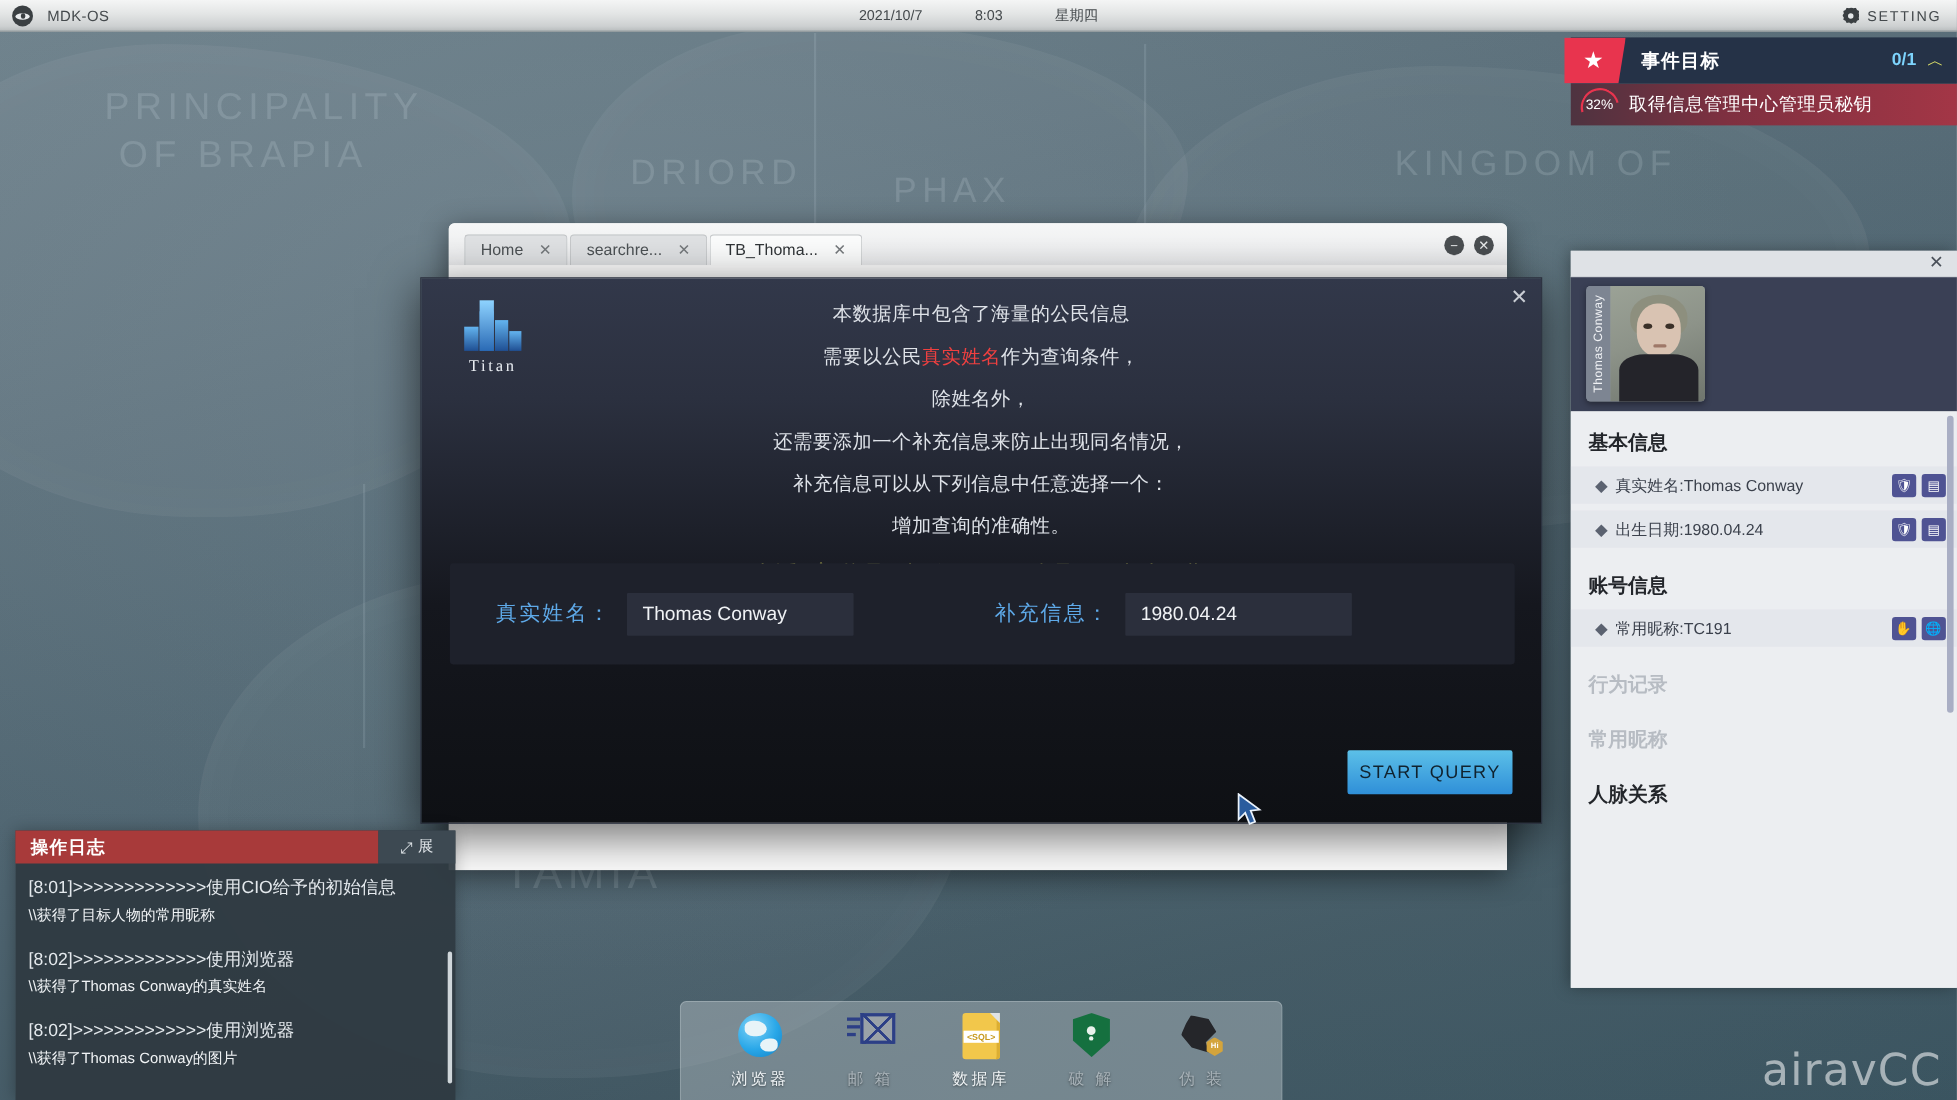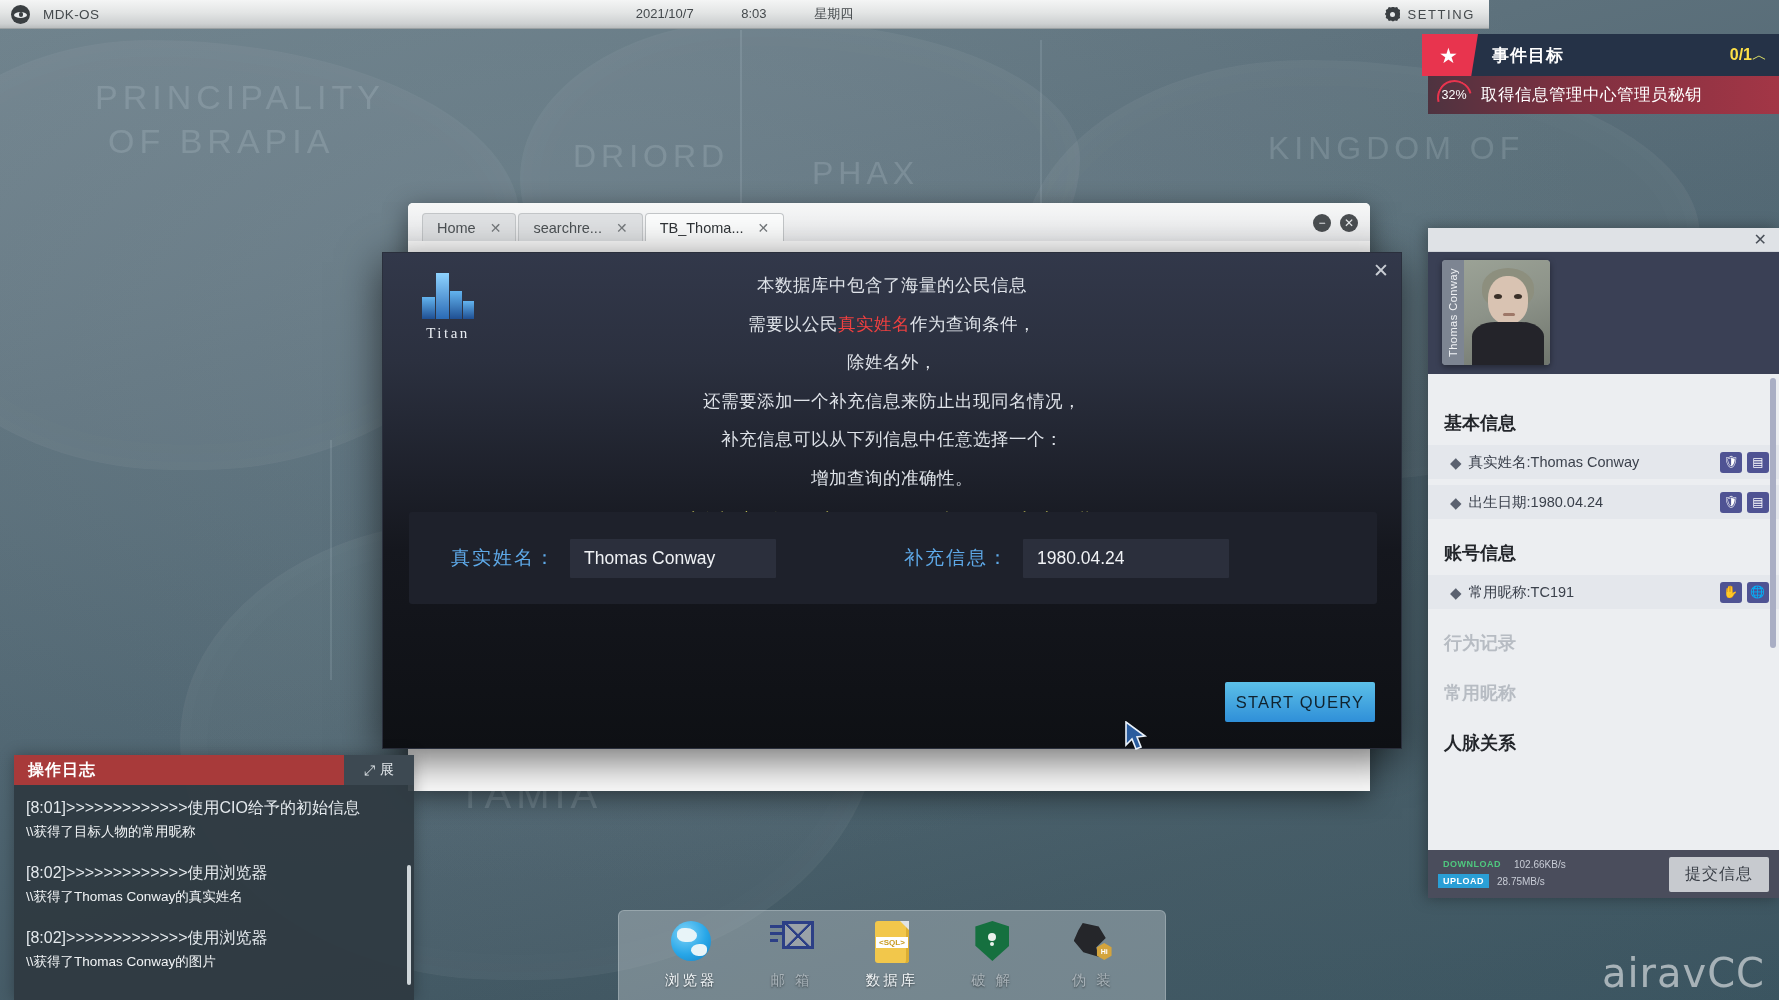--- a/index.html
+++ b/index.html
@@ -20,21 +20,21 @@
     background: rgba(255,255,255,0.035); box-shadow: inset 0 0 60px rgba(255,255,255,0.04); }
   .mapline { position: absolute; background: rgba(225,238,245,0.12); }
   .maplabel {
     position: absolute; color: rgba(226,238,245,0.16);
     font-size: 34px; letter-spacing: 5px; font-weight: 400; white-space: nowrap;
     text-transform: uppercase;
   }
 
   
   #topbar {
-    position: absolute; top: 0; left: 0; width: 1489px; height: 29px;
+    position: absolute; top: 0; left: 0; width: 1779px; height: 29px;
     background: linear-gradient(180deg, #f4f5f5 0%, #e3e5e5 45%, #cdd0d1 85%, #b9bdbe 100%);
     display: flex; align-items: center; z-index: 90;
     border-bottom: 1px solid #9aa0a2;
   }
   .tb-logo {
     width: 19px; height: 19px; border-radius: 50%; margin-left: 11px;
     background: #3a3f42; position: relative; flex: none;
   }
   .tb-logo::before {
     content: ""; position: absolute; left: 3px; top: 7px; width: 13px; height: 6px;
@@ -62,21 +62,21 @@
   #objective { position: absolute; right: 0; top: 34px; width: 351px; z-index: 70; }
   #obj-head { position: relative; height: 42px; background: #253247;
     display: flex; align-items: center; }
   #obj-star {
     position: absolute; left: -6px; top: 0; width: 56px; height: 42px;
     background: #e8344e; clip-path: polygon(0 0, 100% 0, 88% 100%, 0% 100%);
     display: flex; align-items: center; justify-content: center;
   }
   .star-glyph { color: #fff; font-size: 21px; line-height: 1; margin-left:-3px;}
   #obj-title { margin-left: 64px; color: #fff; font-size: 17px; font-weight: bold; letter-spacing: 1px;}
-  #obj-count { margin-left: auto; margin-right: 0; color: #fde047; font-size: 16px; font-weight: bold; }
+  #obj-count { margin-left: auto; margin-right: 10px; color: #7dd3fc; font-size: 16px; font-weight: bold; }
   #obj-chevron { margin-right: 12px; color: #e6e96a; font-size: 15px; }
   #obj-row {
     height: 38px; display: flex; align-items: center;
     background: linear-gradient(90deg, #4e3340 0%, #7e3040 40%, #a33646 100%);
   }
   #obj-pct {
     width: 40px; height: 29px; margin-left: 6px; flex:none;
     display: flex; align-items: center; justify-content: center;
     color: #fff; font-size: 12.5px; position: relative;
   }
@@ -115,21 +115,21 @@
     border-radius: 50% 50% 40% 40%; background:#8d8f7e; }
   .face-head { position:absolute; left:24px; top:16px; width:40px; height:48px;
     border-radius: 46% 46% 44% 44%; background:#d9c3b2; }
   .face-eye { position:absolute; width:8px; height:5px; background:#3a3028; border-radius:50%; top:34px;}
   .face-eye.l{left:30px;} .face-eye.r{left:50px;}
   .face-mouth{ position:absolute; left:39px; top:53px; width:12px; height:3px; background:#9e7868; border-radius:2px;}
   .face-body { position:absolute; left:8px; top:62px; width:72px; height:45px; background:#24242a;
     border-radius: 32% 32% 0 0; }
   .face-neck { position:absolute; left:36px; top:58px; width:16px; height:12px; background:#c8b0a0;}
 
-  #profile-body { flex: 1; overflow: hidden; position: relative; background: #eceef1; padding-top: 21px;}
+  #profile-body { flex: 1; overflow: hidden; position: relative; background: #eceef1; padding-top: 0;}
   .sec-title { font-size: 18px; font-weight: bold; color: #23262b; padding: 16px 0 10px 16px;}
   .sec-title.dim { color: #b7bcc3; }
   .info-row {
     display: flex; align-items: center; height: 34px; padding: 0 10px 0 22px;
     background: #e4e7ec; margin-bottom: 6px;
   }
   .info-row .dot { color: #5b6270; font-size: 15px; margin-right: 7px; line-height: 1;}
   .info-row .txt { font-size: 14.5px; color: #3b414c; flex: 1; }
   .mini-icon {
     width: 22px; height: 21px; border-radius: 3px; background: #4f5393; margin-left: 5px;
@@ -373,33 +373,20 @@
             <span class="txt">常用昵称:TC191</span>
             <span class="mini-icon">✋</span>
             <span class="mini-icon">🌐</span>
           </div>
           <div class="sec-title dim">行为记录</div>
           <div class="sec-title dim">常用昵称</div>
           <div class="sec-title">人脉关系</div>
         </div>
       <div id="profile-scroll"></div>
     </div>
-    <div id="profile-foot">
-      <div>
-        <div class="net-line">
-          <span class="net-badge dl">DOWNLOAD</span>
-          <span class="net-val">102.66KB/s</span>
-        </div>
-        <div class="net-line">
-          <span class="net-badge ul">UPLOAD</span>
-          <span class="net-val">28.75MB/s</span>
-        </div>
-      </div>
-      <div id="submit-btn">提交信息</div>
-    </div>
   </div>
 
   <div id="browser">
     <div id="tabstrip">
       <div id="tabs-host" style="display:flex; align-items:flex-end;">
           <div class="tab">
             <span>Home</span>
             <span class="x">✕</span>
           </div>
           <div class="tab">

